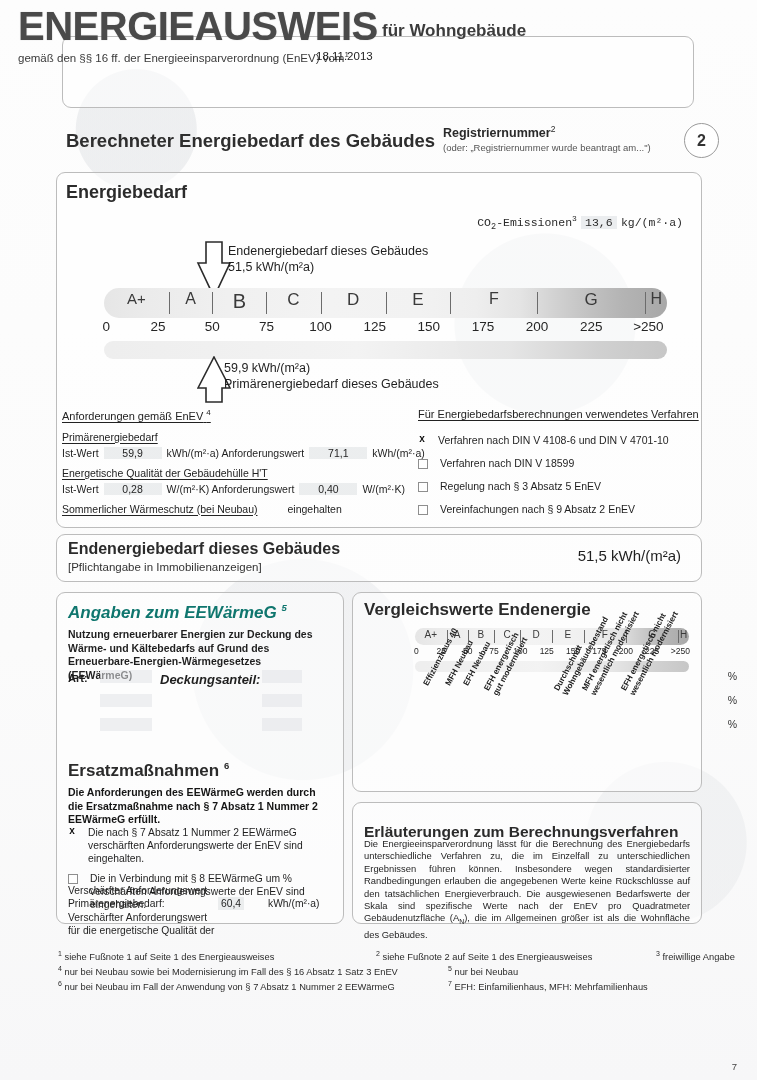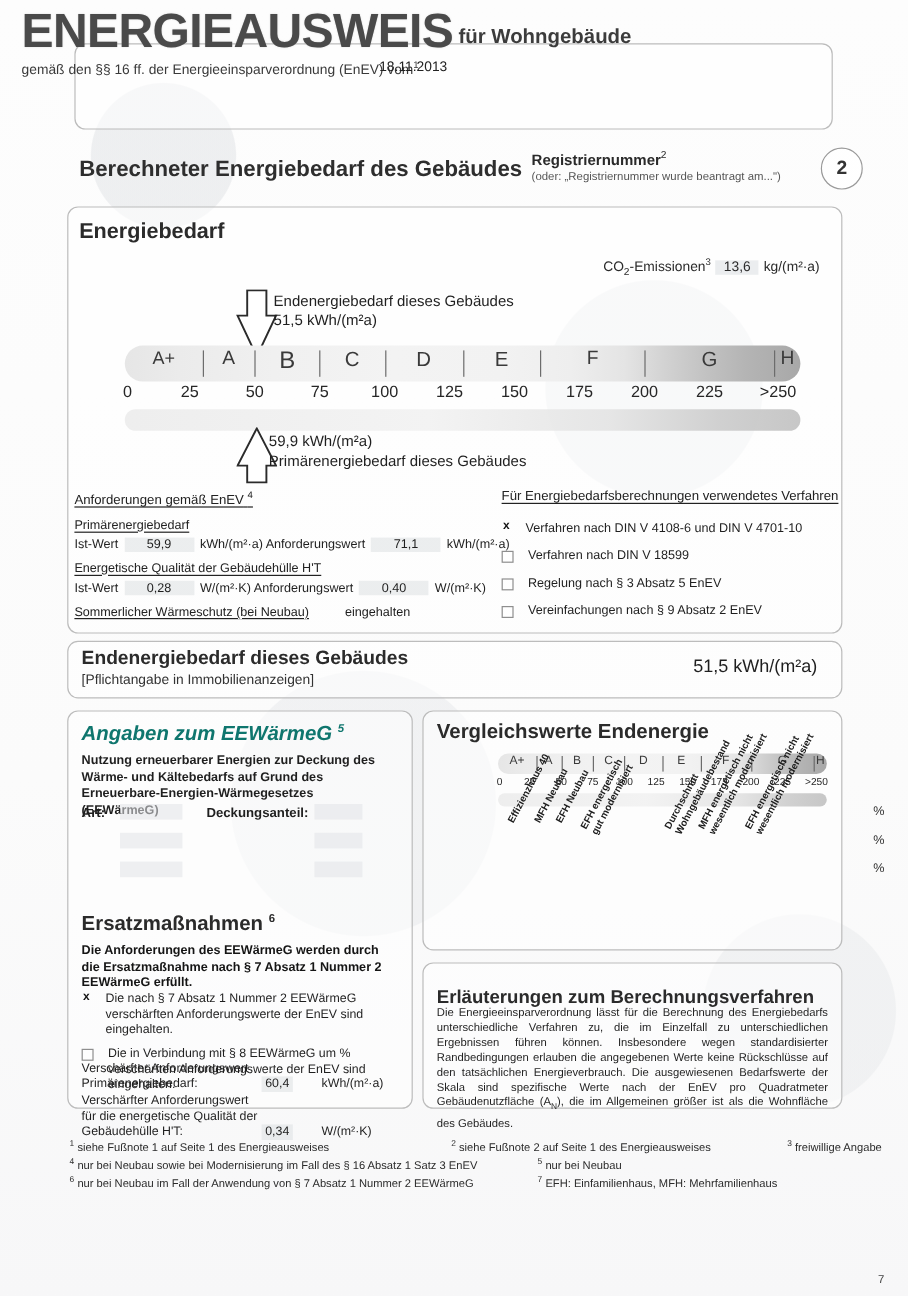--- a/index.html
+++ b/index.html
@@ -78,21 +78,21 @@
   }
 
   
   #panel-bedarf{left:56px;top:172px;width:646px;height:356px;}
   #bedarf-h{
     position:absolute;left:66px;top:182px;
     font-size:18px;font-weight:bold;color:#2b2b2b;
   }
   #co2-row{
     position:absolute;right:74px;top:214px;
-    font-size:11.5px;color:#2b2b2b;white-space:nowrap;
+    font-size:11.5px;color:#2b2b2b;white-space:nowrap;font-family:Liberation Mono, monospace;
   }
   #co2-row sup{font-size:8px;}
   #co2-row .co2-val{
     display:inline-block;min-width:30px;text-align:center;
     background:rgba(225,227,230,.65);padding:0 3px;margin:0 4px;
   }
   .co2sub{font-size:8.5px;vertical-align:-3px;}
 
   
   .scalewrap{position:absolute;}
@@ -173,21 +173,21 @@
 
   
   #panel-eewg{left:56px;top:592px;width:288px;height:332px;}
   #eewg-h{position:absolute;left:68px;top:602px;font-size:17px;font-weight:bold;color:#0f766e;font-style:italic;}
   #eewg-h sup{font-size:9.5px;}
   #eewg-p{
     position:absolute;left:68px;top:628px;width:252px;
     font-size:10.5px;line-height:13.5px;color:#1f1f1f;font-weight:600;
   }
   #eewg-art{position:absolute;left:68px;top:672px;font-size:11px;color:#1f1f1f;font-weight:600;}
-  #eewg-deck{position:absolute;left:172px;top:672px;font-size:11px;color:#1f1f1f;font-weight:600;}
+  #eewg-deck{position:absolute;left:160px;top:672px;font-size:13px;color:#1f1f1f;font-weight:600;font-style:italic;}
   .pct{position:absolute;right:20px;font-size:10.5px;color:#333;}
   .fillbox{position:absolute;background:rgba(226,228,231,.55);height:13px;}
 
   #ersatz-h{position:absolute;left:68px;top:760px;font-size:17px;font-weight:bold;color:#2b2b2b;}
   #ersatz-h sup{font-size:9.5px;}
   #ersatz-p{
     position:absolute;left:68px;top:786px;width:252px;
     font-size:10.5px;line-height:13.5px;color:#151515;font-weight:bold;
   }
   #ersatz-list{position:absolute;left:68px;top:826px;width:254px;}
@@ -398,25 +398,20 @@
     <div>Verschärfter Anforderungswert</div>
     <div style="position:relative;">
       <span>Primärenergiebedarf:</span>
       <span class="num">60,4</span>
       <span class="unit">kWh/(m²·a)</span>
     </div>
   </div>
   <div class="e-val" style="top:911px;">
     <div>Verschärfter Anforderungswert</div>
     <div>für die energetische Qualität der</div>
-    <div style="position:relative;">
-      <span>Gebäudehülle H'T:</span>
-      <span class="num">0,34</span>
-      <span class="unit">W/(m²·K)</span>
-    </div>
   </div>
 
   <div class="box" id="panel-vgl"></div>
   <div id="vgl-h">Vergleichswerte Endenergie</div>
   <div class="scalewrap" id="scale-cmp">
     <div class="scalebar" id="cmp-bar">
         <span class="gl" style="left: 5.76923%;">A+</span>
         <span class="gl" style="left: 15.3846%;">A</span>
         <div class="tick" style="left: 11.5385%;"></div>
         <span class="gl" style="left: 24.0385%;">B</span>

